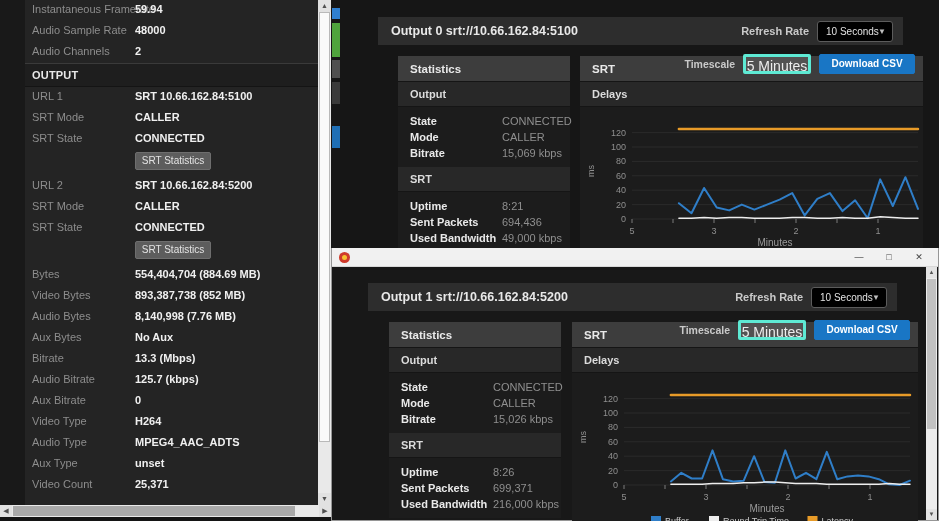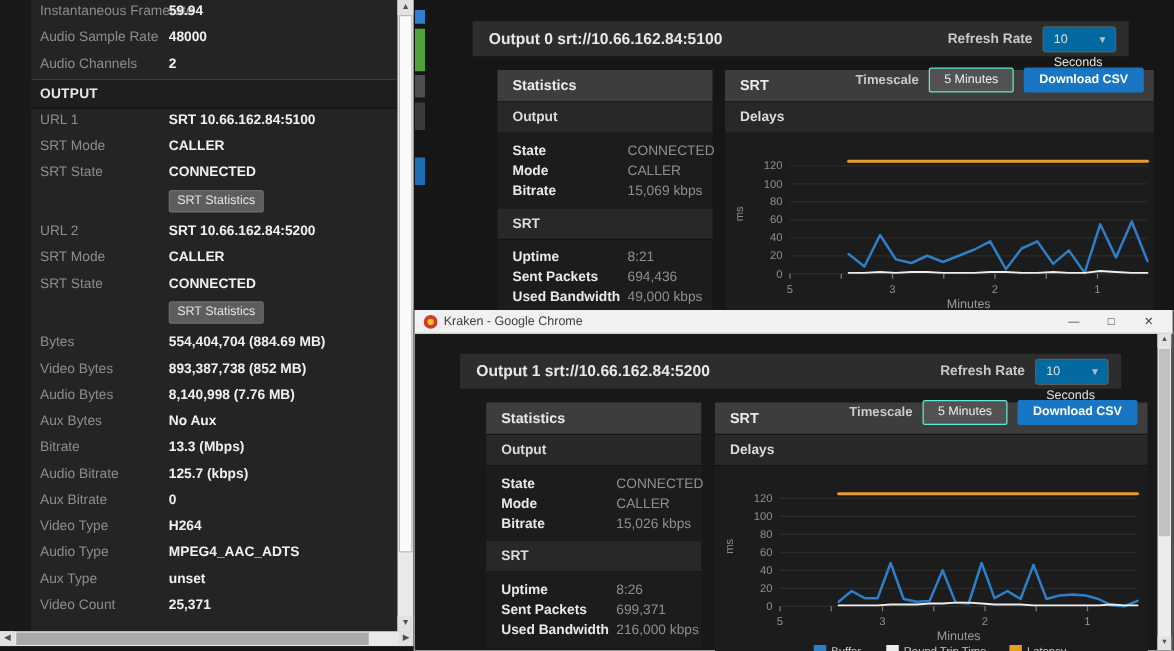--- a/index.html
+++ b/index.html
@@ -25,36 +25,36 @@
   .hsb{position:absolute;left:0;top:505px;width:331px;height:12px;background:#e9e9e9;}
   .hsb .arrow{position:absolute;top:0;width:12px;height:12px;background:#e1e1e1;color:#505050;font-size:7px;line-height:12px;text-align:center;}
   .hsb .thumb{position:absolute;top:1px;left:13px;width:282px;height:10px;background:#a9a9a9;}
   .bottom-strip{position:absolute;left:0;top:517px;width:331px;height:4px;background:#141414;}
 
   
   .hdr-bar{position:absolute;height:28px;background:#2d2d2d;}
   .hdr-title{position:absolute;left:13px;top:0;line-height:28px;font-size:12.5px;font-weight:bold;color:#e8e8e8;white-space:nowrap;}
   .refresh{position:absolute;right:10px;top:0;height:28px;display:flex;align-items:center;gap:8px;}
   .refresh-label{font-size:11px;font-weight:bold;color:#c9c9c9;}
-  .dropdown{position:relative;width:59px;height:21px;background:#0369a1;border:1px solid #5c5c5c;border-radius:3px;color:#e0e0e0;font-size:10px;line-height:19px;padding-left:8px;cursor:pointer;}
+  .dropdown{position:relative;width:76px;height:21px;background:#000000;border:1px solid #5c5c5c;border-radius:3px;color:#e0e0e0;font-size:10px;line-height:19px;padding-left:8px;cursor:pointer;}
   .dropdown .caret{position:absolute;right:6px;top:0;line-height:19px;font-size:8px;color:#bdbdbd;}
 
   .panel{position:absolute;background:#1c1c1c;margin-left:20px;}
   .panel-hdr{position:relative;height:26px;background:#3d3d3d;border-bottom:1px solid #151515;}
   .panel-hdr .ttl{position:absolute;left:12px;top:0;line-height:26px;font-size:11.5px;font-weight:bold;color:#e9e9e9;}
   .sub-band{position:relative;height:25px;background:#282828;border-bottom:1px solid #151515;}
   .sub-band .ttl{position:absolute;left:12px;top:0;line-height:25px;font-size:11px;font-weight:bold;color:#dcdcdc;}
   .stat-body{position:relative;padding:6px 0;}
   .s-row{position:relative;height:16px;}
   .s-label{position:absolute;left:12px;top:2px;font-size:11px;font-weight:bold;color:#e9e9e9;white-space:nowrap;}
   .s-value{position:absolute;left:104px;top:2px;font-size:11px;color:#8f8f8f;white-space:nowrap;}
 
   .srt-hdr-right{position:absolute;right:8px;top:0;height:16px;display:flex;align-items:center;gap:8px;}
   .timescale-label{font-size:10.5px;font-weight:bold;color:#c9c9c9;}
-  .btn-gray{width:68px;height:20px;background:#525252;border:1px solid #5eead4;border-radius:2px;color:#ededed;font-size:10px;line-height:18px;text-align:center;cursor:pointer;padding:0;}
+  .btn-gray{width:68px;height:20px;background:#525252;border:3px solid #5eead4;border-radius:2px;color:#ededed;font-size:14px;line-height:18px;text-align:center;cursor:pointer;padding:0;}
   .btn-blue{width:96px;height:20px;background:#1976c5;border:1px solid #1976c5;border-radius:2px;color:#fff;font-weight:bold;font-size:10px;line-height:18px;text-align:center;cursor:pointer;padding:0;}
   .chart-body{position:relative;background:#1c1c1c;overflow:visible;}
 
   
   #top-window{position:absolute;left:331px;top:0;width:608px;height:521px;background:#161616;}
   .sliver{position:absolute;left:1px;width:8px;}
 
   
   #chrome-window{position:absolute;left:331px;top:248px;width:608px;height:273px;background:#181818;border:1px solid #969696;border-top:none;}
   .titlebar{position:absolute;left:0;top:0;width:100%;height:19px;background:#f1f1f1;border-bottom:1px solid #d7d7d7;}
@@ -284,21 +284,20 @@
             <text x="151" y="151" fill="#c9c9c9" font-size="9">Round Trip Time</text>
             <rect x="235.5" y="143" width="10" height="9" fill="#e89b28"></rect>
             <text x="249.5" y="151" fill="#c9c9c9" font-size="9">Latency</text>
           </svg></div>
     </div>
   </div>
 
   <div id="chrome-window">
     <div class="titlebar">
       <div class="favicon"></div>
-      <span class="win-title">Kraken - Google Chrome</span>
       <div class="winbtn" style="right:65px;">—</div>
       <div class="winbtn" style="right:35px;">□</div>
       <div class="winbtn" style="right:5px;">✕</div>
     </div>
 
     <div class="hdr-bar" style="left:36px;top:35px;width:529px;">
       <span class="hdr-title">Output 1 srt://10.66.162.84:5200</span>
       <div class="refresh">
         <span class="refresh-label">Refresh Rate</span>
         <div class="dropdown">

